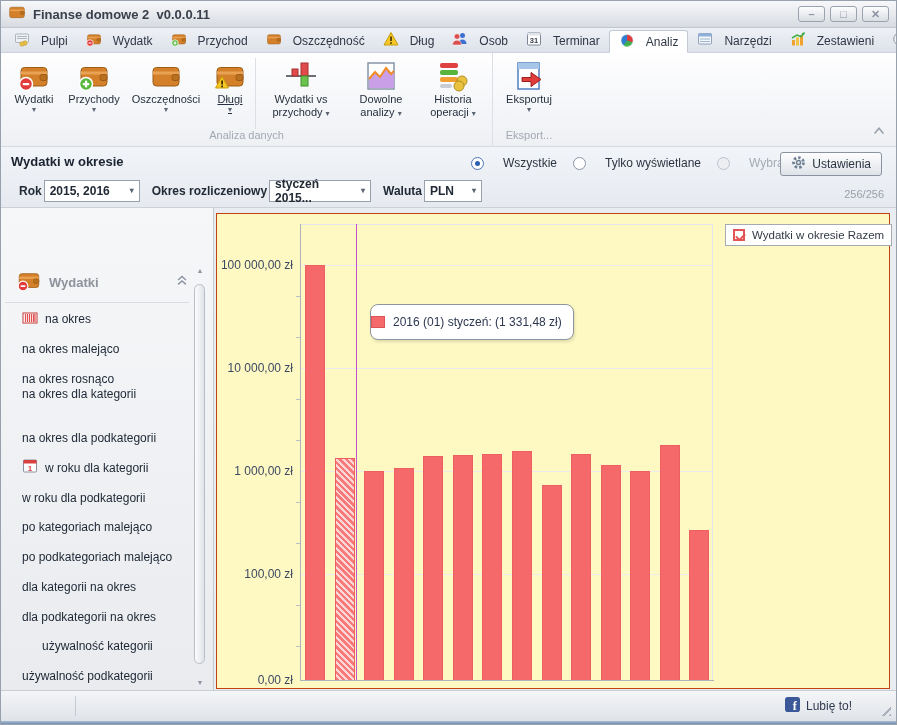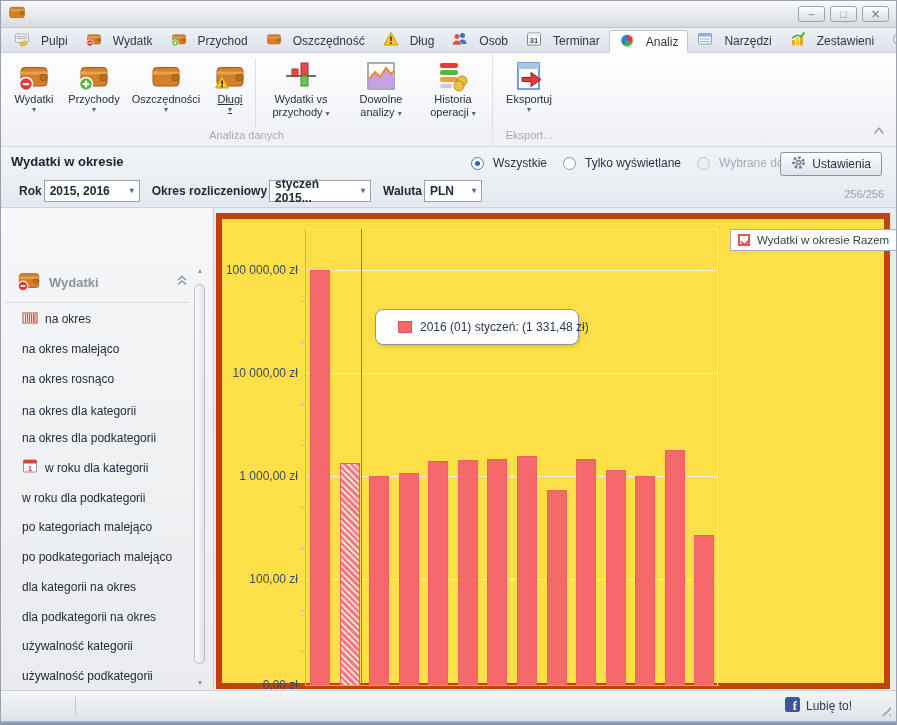--- a/index.html
+++ b/index.html
@@ -38,21 +38,21 @@
   .rbtn .ric{height:34px;display:flex;align-items:center;justify-content:center;}
   .rsep{width:1px;background:#dcdfe5;align-self:stretch;margin:0 2px;}
   .rgroup-label{height:17px;text-align:center;font-size:11px;color:#a3a9b3;}
   .arr{font-size:8px;color:#5a6472;line-height:8px;}
   .ribbon-collapse{position:absolute;right:10px;bottom:6px;cursor:default;}
   
   .filter{position:absolute;top:146px;left:0;right:0;height:61px;
     background:linear-gradient(#f1f4f8,#e6eaf0);border-bottom:1px solid #ccd1d9;}
   .filter-title{position:absolute;left:10px;top:7px;font-size:13px;font-weight:bold;color:#1a2230;}
   .radios{position:absolute;left:470px;top:9px;display:flex;gap:16px;align-items:center;font-size:12px;color:#2c3442;}
-  .radio-item{display:flex;align-items:center;gap:9px;cursor:default;}
+  .radio-item{display:flex;align-items:center;gap:19px;cursor:default;}
   .radio{width:13px;height:13px;border-radius:50%;border:1px solid #8c95a5;background:#fff;position:relative;flex:none;}
   .radio.sel{border-color:#4f74b8;}
   .radio.sel::after{content:'';position:absolute;inset:3px;border-radius:50%;background:#2f5fb3;}
   .radio.dis{border-color:#bcc2cc;background:#eceef2;}
   .radio-item.dis{color:#a5abb6;}
   .settings-btn{position:absolute;right:14px;top:5px;height:24px;padding:0 10px;
     display:flex;align-items:center;gap:6px;font-size:12px;color:#2c3442;
     border:1px solid #8b93a1;border-radius:3px;background:linear-gradient(#fefefe,#dfe3e9);
     font-family:"Liberation Sans",sans-serif;cursor:default;}
   .fields{position:absolute;left:18px;top:33px;display:flex;align-items:center;gap:2px;font-size:12px;color:#222a36;font-weight:bold;}
@@ -71,40 +71,40 @@
   .group-divider{position:absolute;left:4px;top:94px;width:184px;height:1px;background:#d8dbe0;}
   .side-item{position:absolute;left:0;width:190px;height:28px;display:flex;align-items:center;
     padding-left:21px;gap:7px;font-size:12px;color:#1c2634;cursor:default;}
   .side-scroll{position:absolute;left:192px;top:56px;width:14px;height:424px;}
   .ss-arrow{position:absolute;left:0;width:14px;height:12px;display:flex;align-items:center;justify-content:center;
     font-size:7px;color:#8d95a3;cursor:default;}
   .ss-thumb{position:absolute;left:1px;top:20px;width:11px;height:380px;border-radius:6px;
     background:linear-gradient(90deg,#fcfcfd,#e0e3e8);border:1px solid #b9bec6;cursor:default;}
   
   .chart-panel{position:absolute;left:215px;top:212px;width:674px;height:476px;
-    background:#fde047;border:6px solid #c2410c;}
+    background:#fef9c3;border:1px solid #c2410c;}
   .plot-frame{position:absolute;left:83px;top:10px;width:413px;height:456px;
     border-top:1px solid #e3e4e8;border-right:1px solid #e3e4e8;}
   .axis-y{position:absolute;left:83px;top:10px;width:1px;height:456px;background:#aeb2ba;}
   .axis-x{position:absolute;left:83px;top:466px;width:414px;height:1px;background:#aeb2ba;}
   .ygrid{position:absolute;left:84px;width:412px;height:1px;background:#ececef;}
   .ytick{position:absolute;left:0;width:76px;text-align:right;font-size:12px;color:#3c4962;}
   .ymin{position:absolute;left:79px;width:4px;height:1px;background:#b9bec6;}
   .bar{position:absolute;width:20px;background:#f5696a;border:1px solid #ee5f61;border-bottom:none;cursor:default;}
   .bar.hatch{background:repeating-linear-gradient(45deg,#f7797a 0 2.5px,#fcd7d7 2.5px 4.5px);}
   .marker-line{position:absolute;width:1px;}
   .legend{position:absolute;left:508px;top:10px;height:22px;padding:0 7px;
     display:flex;align-items:center;gap:7px;border:1px solid #a6abb2;background:#fff;
     font-size:11.5px;color:#333a45;white-space:nowrap;}
   .lgd-cb{width:12px;height:12px;border:2px solid #e25658;background:#fff;position:relative;flex:none;cursor:default;}
   .lgd-cb::after{content:'';position:absolute;left:1px;top:1.5px;width:7px;height:4px;
     border-left:2px solid #e25658;border-bottom:2px solid #e25658;transform:rotate(-45deg);}
   .tooltip{position:absolute;left:153px;top:90px;width:204px;height:36px;
     background:#fff;border:1px solid #8f959d;border-radius:8px;box-shadow:1px 2px 3px rgba(0,0,0,.12);
-    display:flex;align-items:center;gap:8px;padding:0 22px;font-size:12px;color:#2c3850;white-space:nowrap;}
+    display:flex;align-items:center;gap:8px;padding:0 0;font-size:12px;color:#2c3850;white-space:nowrap;}
   .tt-swatch{width:14px;height:12px;background:#f5696a;border:1px solid #d95557;flex:none;}
   
   .statusbar{position:absolute;left:0;right:0;bottom:3px;height:31px;
     background:linear-gradient(#f4f5f7,#dfe3e8);border-top:1px solid #c9cdd4;}
   .sb-divider{position:absolute;left:74px;top:5px;bottom:5px;width:1px;background:#c6cbd2;}
   .like{position:absolute;right:44px;top:6px;display:flex;align-items:center;gap:6px;
     font-size:12px;color:#2f3b52;cursor:default;}
   .grip{position:absolute;right:5px;bottom:5px;width:13px;height:13px;cursor:default;
     background:repeating-linear-gradient(135deg,transparent 0 3px,#aab1bb 3px 4.5px);
     clip-path:polygon(100% 0,100% 100%,0 100%);}
@@ -115,20 +115,21 @@
 <body>
 
 <div class="window">
 
   <div class="titlebar">
     <span class="ic"><svg width="18" height="18" viewBox="0 0 32 32">
           <rect x="3" y="7.5" width="26" height="18.5" rx="3.5" fill="#d4802a" stroke="#9c5c14"></rect>
           <path d="M3 13 h26" stroke="#e9a254" stroke-width="3"></path>
           <rect x="22" y="14.5" width="7" height="6" rx="2" fill="#b96f1d" stroke="#9c5c14"></rect>
         </svg></span>
+    <span class="title">Finanse domowe 2  v0.0.0.11</span>
     <div class="winbtns">
       <div class="winbtn">–</div>
       <div class="winbtn">□</div>
       <div class="winbtn">✕</div>
     </div>
   </div>
 
   <div class="tabsrow" id="tabs">
       <div class="tab">
         <span class="ic"><svg width="16" height="16" viewBox="0 0 32 32">
@@ -423,21 +424,21 @@
               <path d="M3.5 4 v8 M5.5 4 v8 M7.5 4 v8 M9.5 4 v8 M11.5 4 v8 M13 4 v8" stroke="#e05050" stroke-width="1.2"></path>
             </svg></span>
           <span>na okres</span>
         </div>
         <div class="side-item" style="top: 126.75px;">
           <span>na okres malejąco</span>
         </div>
         <div class="side-item" style="top: 156.5px; text-align: right;">
           <span>na okres rosnąco</span>
         </div>
-        <div class="side-item" style="top: 189px;">
+        <div class="side-item" style="top: 172px;">
           <span>na okres dla kategorii</span>
         </div>
         <div class="side-item" style="top: 216px;">
           <span>na okres dla podkategorii</span>
         </div>
         <div class="side-item" style="top: 245.75px;">
           <span class="ic"><svg width="16" height="16" viewBox="0 0 16 16">
               <rect x="1.5" y="2" width="13" height="12" rx="1" fill="#fff" stroke="#8a90a0"></rect>
               <rect x="1.5" y="2" width="13" height="3.5" fill="#d94040"></rect>
               <text x="8" y="12.5" font-size="8" font-weight="bold" fill="#d94040" text-anchor="middle" font-family="Liberation Sans,sans-serif">1</text>
@@ -452,21 +453,21 @@
         </div>
         <div class="side-item" style="top: 335px;">
           <span>po podkategoriach malejąco</span>
         </div>
         <div class="side-item" style="top: 364.75px;">
           <span>dla kategorii na okres</span>
         </div>
         <div class="side-item" style="top: 394.5px;">
           <span>dla podkategorii na okres</span>
         </div>
-        <div class="side-item" style="top: 424.25px;">
+        <div class="side-item" style="top: 424.25px; margin-left: 20px;">
           <span>używalność kategorii</span>
         </div>
         <div class="side-item" style="top: 454px;">
           <span>używalność podkategorii</span>
         </div>
       </div>
     <div class="side-scroll">
       <div class="ss-arrow" style="top:0;">▲</div>
       <div class="ss-thumb"></div>
       <div class="ss-arrow" style="bottom:0;">▼</div>

